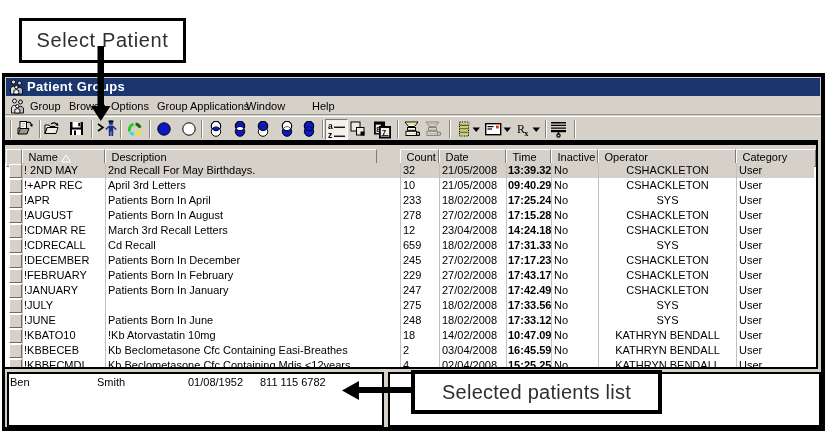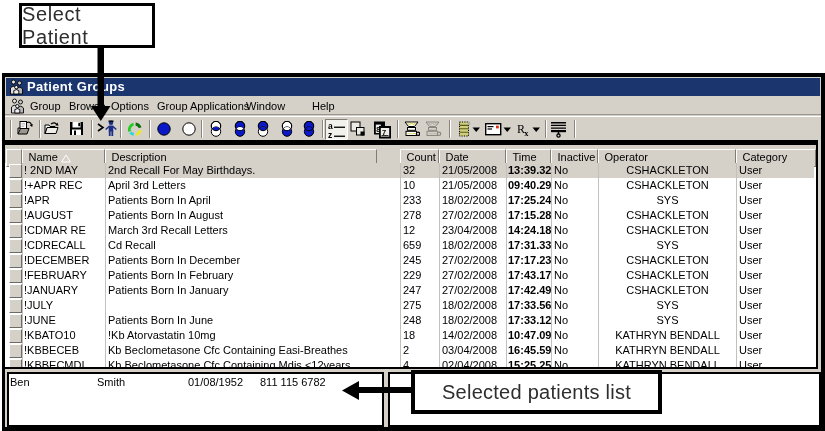--- a/index.html
+++ b/index.html
@@ -1,21 +1,21 @@
 <!DOCTYPE html>
 <html><head>
 <meta charset="utf-8">
 <style>
 html,body{margin:0;padding:0;}
 body{width:825px;height:431px;background:#fff;font-family:"Liberation Sans",sans-serif;overflow:hidden;}
 #page{position:absolute;left:0;top:0;width:825px;height:431px;}
 
 .callout{position:absolute;background:#fff;border:3px solid #000;color:#2e2e2e;
   font-size:20px;letter-spacing:0.6px;display:flex;align-items:center;justify-content:center;}
-#co1{left:19px;top:3px;width:136px;height:45px;box-sizing:border-box;}
+#co1{left:19px;top:18px;width:167px;height:45px;box-sizing:border-box;}
 #co2{left:411px;top:370px;width:251px;height:44px;box-sizing:border-box;border-width:4px;z-index:30;letter-spacing:0.25px;}
 
 #win{position:absolute;left:2px;top:73px;width:823px;height:358px;background:#000;}
 #wininner{position:absolute;left:3px;top:4px;width:816px;height:350px;background:#d5d1c9;}
 
 #titlebar{position:absolute;left:1px;top:1px;width:814px;height:18px;background:#1b356e;}
 #titletext{position:absolute;left:21px;top:1px;color:#fff;font-size:13px;letter-spacing:0.35px;font-weight:bold;}
 
 #menubar{position:absolute;left:0;top:19px;width:816px;height:19px;border-bottom:1px solid #9a968e;box-sizing:border-box;}
 .mi{position:absolute;top:4px;font-size:11px;color:#000;}

